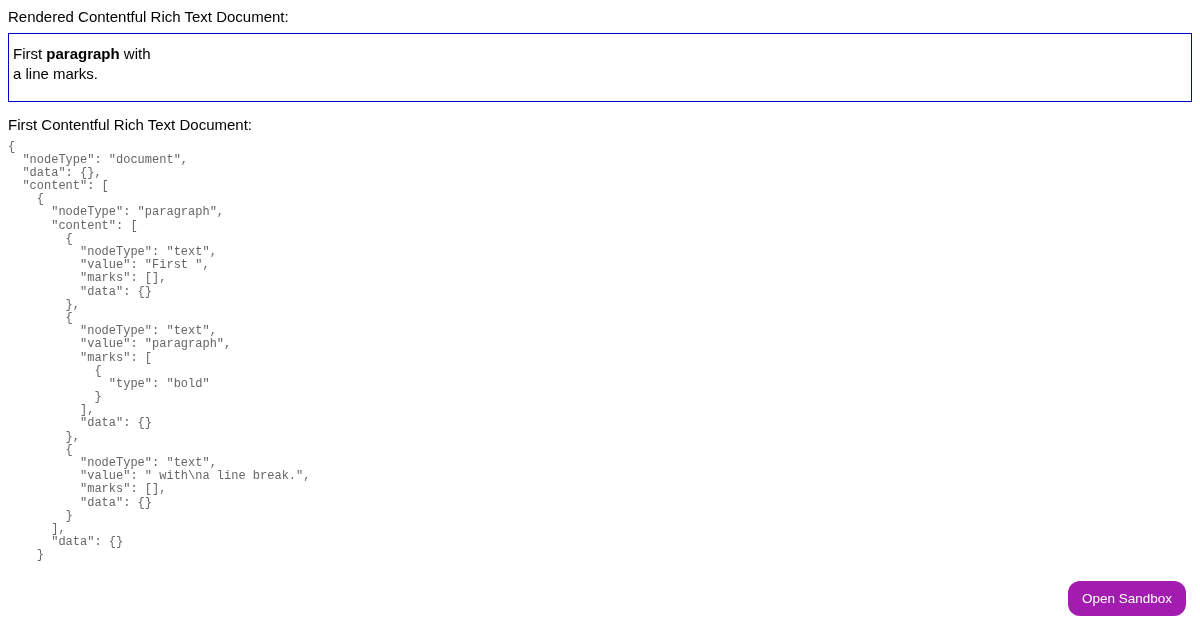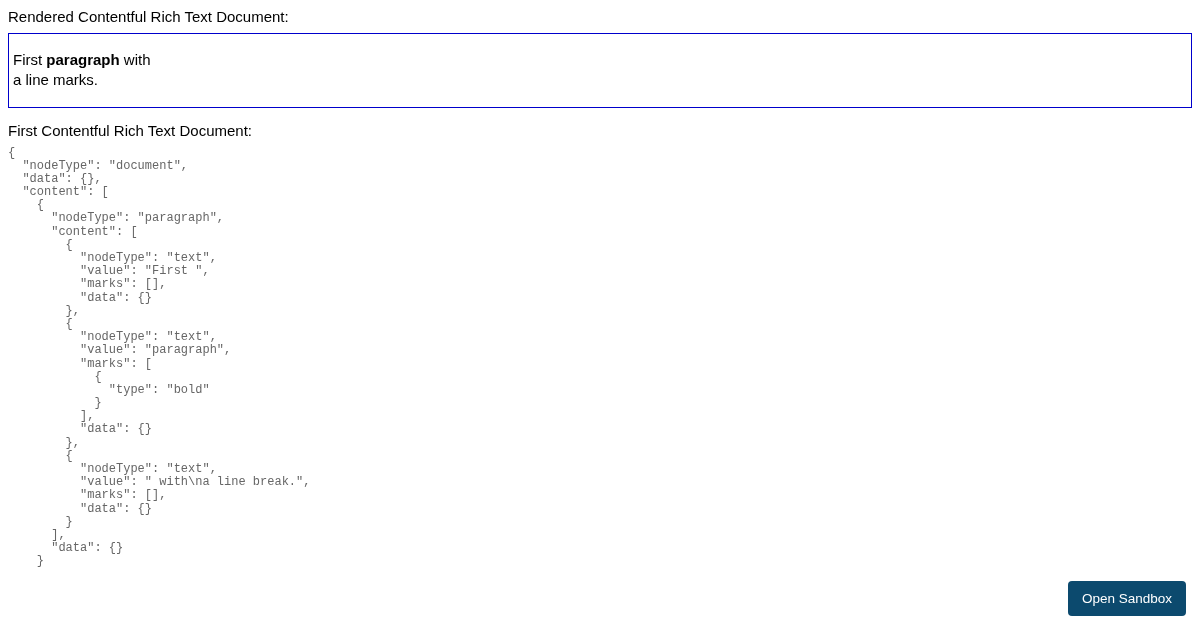--- a/index.html
+++ b/index.html
@@ -12,21 +12,21 @@
       box-sizing: border-box;
       overflow: hidden;
     }
     h3 {
       font-size: 15px;
       font-weight: normal;
       margin: 0 0 8px 0;
     }
     .rendered-box {
       border: 1px solid #0000cc;
-      padding: 16px 4px 16px 4px;
+      padding: 10px 4px 16px 4px;
       margin-bottom: 14px;
     }
     .rendered-box p {
       margin: 12px 0 0 0;
       line-height: 1.35;
       font-size: 15px;
     }
     .rendered-box p:first-child {
       margin-top: 0;
     }
@@ -41,23 +41,23 @@
       font-size: 12px;
       color: #666;
       line-height: 1.1;
       white-space: pre;
       margin: 2px 0 0 0;
     }
     .open-sandbox {
       position: fixed;
       bottom: 14px;
       right: 14px;
-      background: #0c4a6e;
+      background: #a21caf;
       color: #fff;
-      border-radius: 4px;
+      border-radius: 12px;
       padding: 10px 14px;
       font-size: 13.5px;
       cursor: pointer;
       border: none;
     }
   </style>
 </head>
 <body>
 
 <h3>Rendered Contentful Rich Text Document:</h3>

